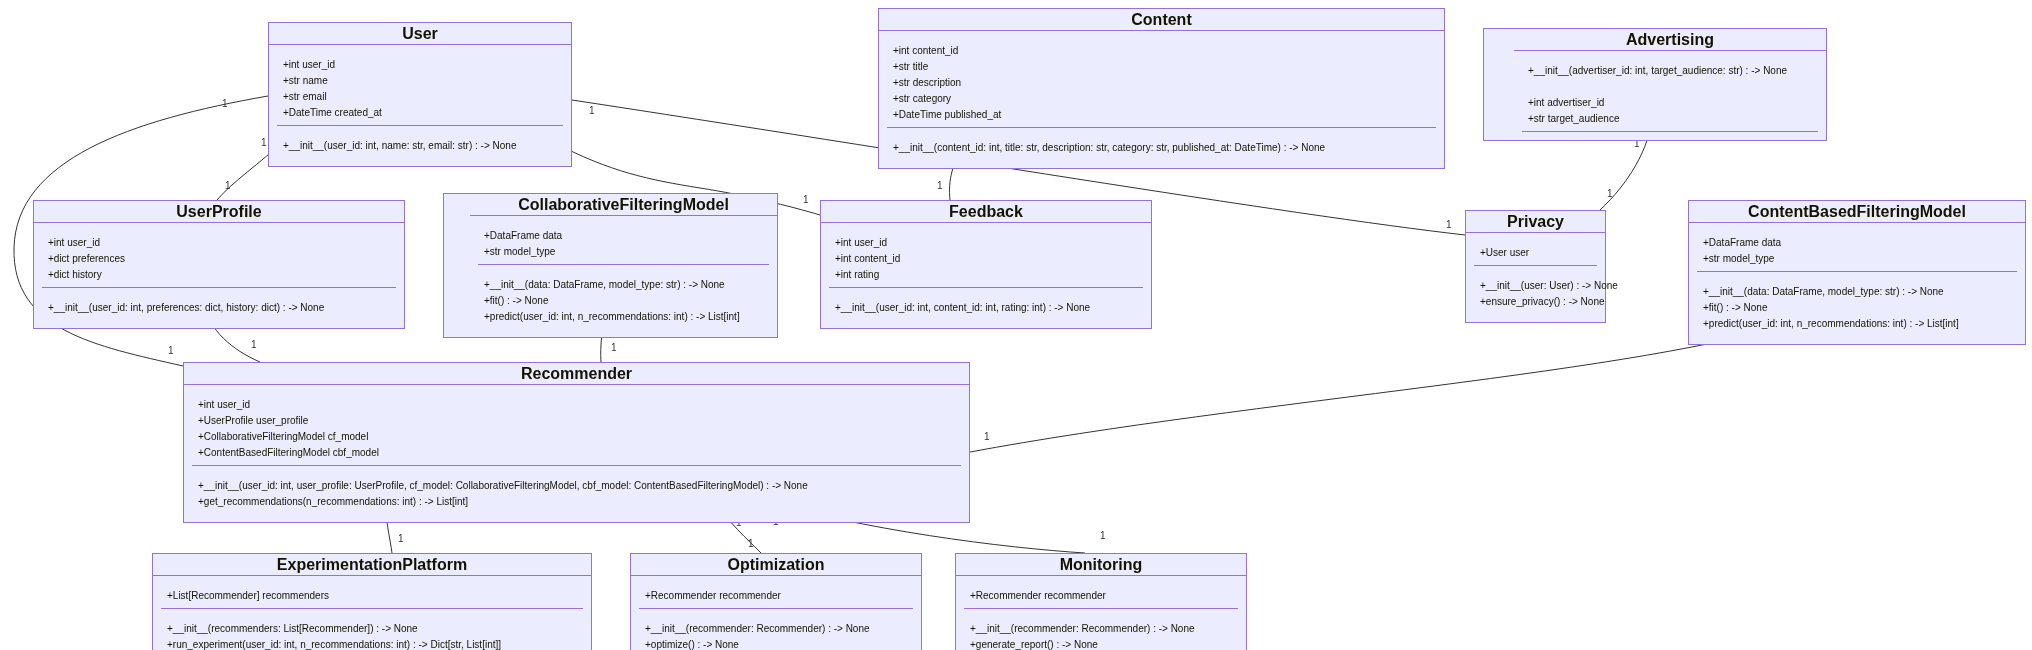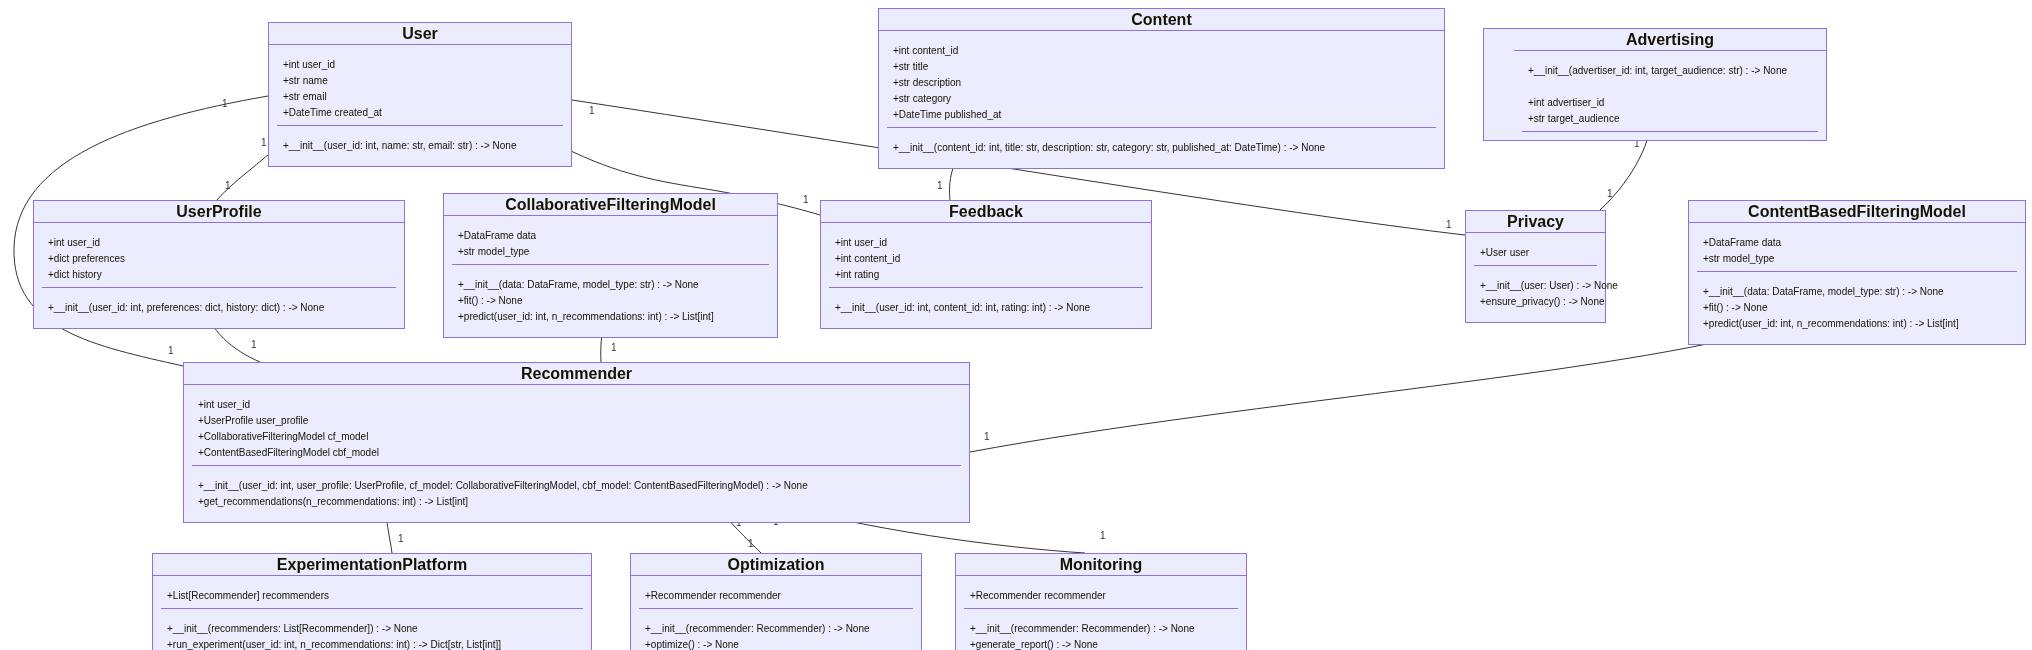--- a/index.html
+++ b/index.html
@@ -112,21 +112,21 @@
     <ul class="section attrs">
         <li class="member-row">+int user_id</li>
         <li class="member-row">+dict preferences</li>
         <li class="member-row">+dict history</li>
       </ul>
     <ul class="section methods">
         <li class="member-row">+__init__(user_id: int, preferences: dict, history: dict) : -&gt; None</li>
       </ul>
   </div>
 
-  <div class="class-box" style="left: 443px; top: 193px; width: 335px;">
+  <div class="class-box" style="left: 443px; top: 193px; width: 335px; padding-left: 26px;">
     <div class="class-title">CollaborativeFilteringModel</div>
     <ul class="section attrs">
         <li class="member-row">+DataFrame data</li>
         <li class="member-row">+str model_type</li>
       </ul>
     <ul class="section methods">
         <li class="member-row">+__init__(data: DataFrame, model_type: str) : -&gt; None</li>
         <li class="member-row">+fit() : -&gt; None</li>
         <li class="member-row">+predict(user_id: int, n_recommendations: int) : -&gt; List[int]</li>
       </ul>

